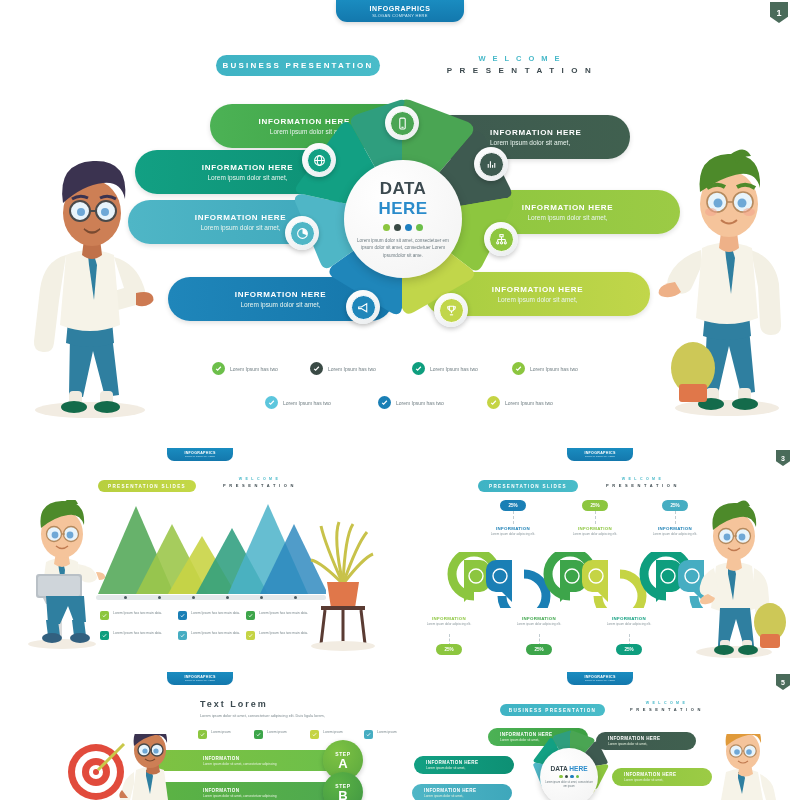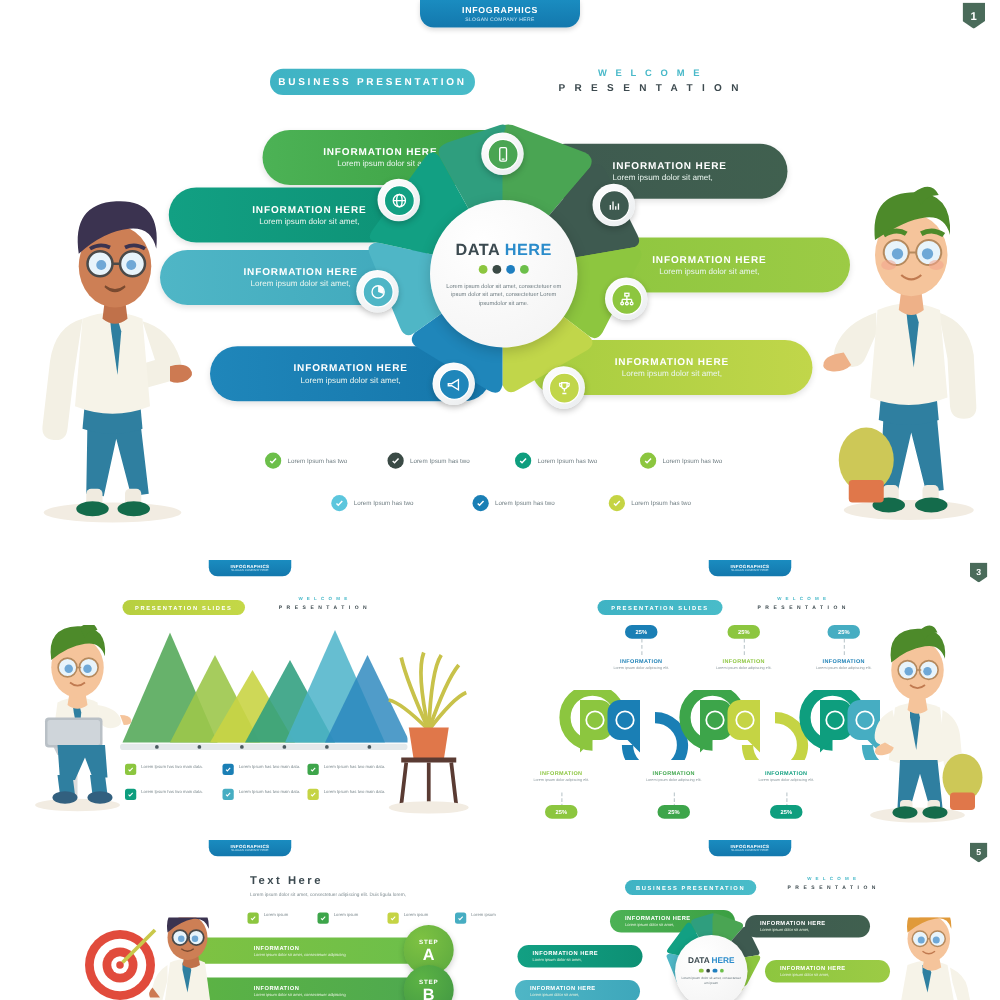--- a/index.html
+++ b/index.html
@@ -65,21 +65,21 @@
 
   
   .hub { position:absolute; left:282px; top:98px; width:240px; height:235px; }
   .center-circle {
     position:absolute; left:62px; top:62px; width:118px; height:118px;
     border-radius:50%; background:radial-gradient(circle at 35% 30%,#ffffff 0%,#f2f2f2 100%);
     box-shadow:0 3px 10px rgba(0,0,0,.18);
     display:flex; flex-direction:column; align-items:center; justify-content:center;
     text-align:center; padding:0 12px;
   }
-  .center-circle .dh { font-size:13px; font-weight:bold; letter-spacing:.4px; }
+  .center-circle .dh { font-size:17px; font-weight:bold; letter-spacing:.4px; }
   .center-circle .dh .d1 { color:#3c4a50; }
   .center-circle .dh .d2 { color:#2b8ccb; }
   .dots { display:flex; gap:4px; margin:5px 0 6px; }
   .dots span { width:7px; height:7px; border-radius:50%; display:block; }
   .center-circle .body { font-size:4.6px; color:#6d7b80; line-height:1.55; }
 
   .icon-node {
     position:absolute; width:34px; height:34px; border-radius:50%;
     background:linear-gradient(145deg,#ffffff,#e9ecee);
     box-shadow:0 2px 5px rgba(0,0,0,.22);
@@ -652,21 +652,21 @@
     <rect x="78" y="140" width="20" height="14" rx="3" fill="#e0774a"></rect>
   </svg>
 </div>
 
 <div class="slide slide-4" style="width:400px; overflow:hidden;">
   <div class="mini-tab" style="left:167px; top:0;">
     <div class="a">INFOGRAPHICS</div>
     <div class="b">SLOGAN COMPANY HERE</div>
   </div>
 
-  <div class="s4-title" style="left:200px; top:27px;">Text Here</div>
+  <div class="s4-title" style="left:200px; top:27px;">Text Lorem</div>
   <div class="s4-sub" style="left:200px; top:42px;">Lorem ipsum dolor sit amet, consectetuer adipiscing elit. Duis ligula lorem,</div>
 
   <div class="sq-chk" style="left:198px; top:58px;">
     <div class="sq-box" style="background:#8cc63f;">
         <svg viewBox="0 0 24 24" fill="none" stroke="#fff" stroke-width="4">
           <polyline points="4,13 9,18 20,6"></polyline>
         </svg>
       </div>
     <div class="sq-txt">Lorem ipsum</div>
   </div>

